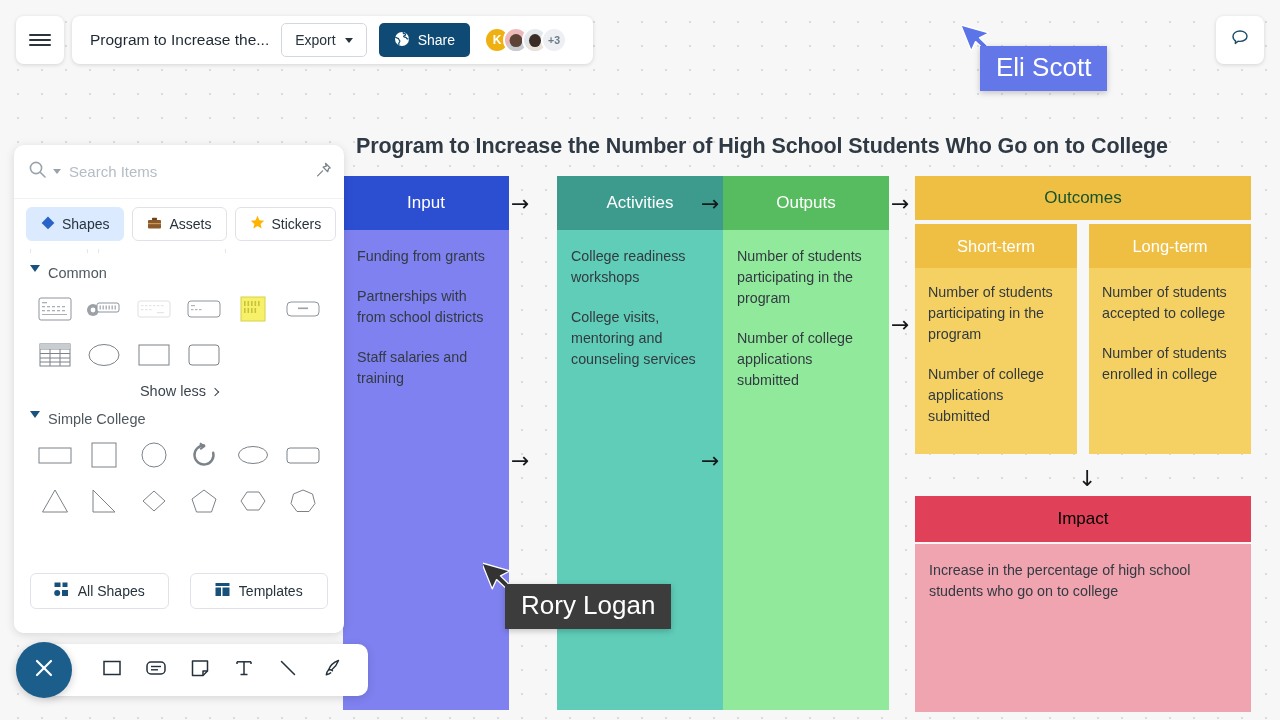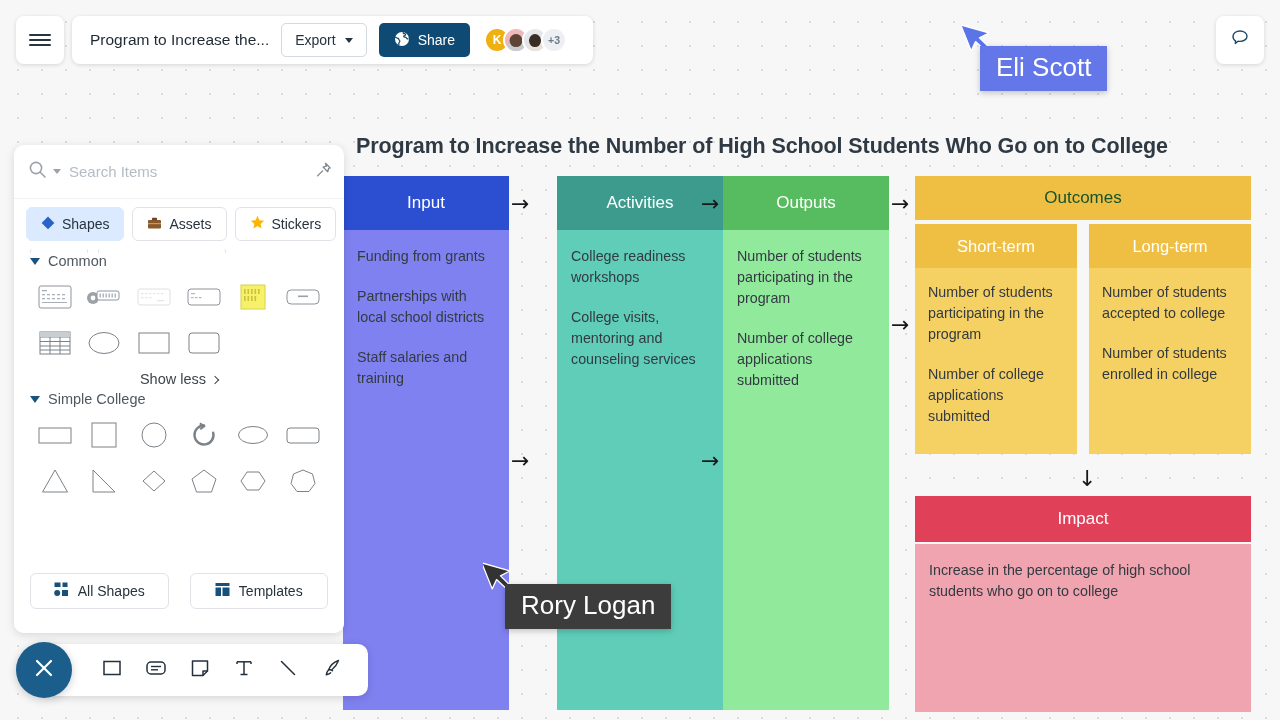--- a/index.html
+++ b/index.html
@@ -159,22 +159,22 @@
     height: 26px; border: 1px solid #e3e6ea; border-radius: 6px;
     background: #fff;
   }
   .ghost-chip.g1 { width: 58px; }
   .ghost-chip.g2 { width: 128px; }
   .panel-scroll {
     position: absolute; left: 0; right: 0; top: 108px; bottom: 58px;
     background: #fff; padding: 0 16px; overflow: hidden; z-index: 2;
   }
   .section-head {
-    display: flex; align-items: center; gap: 8px;
-    font-size: 14.5px; color: #50585f; margin: 0 0 10px 0;
+    display: flex; gap: 8px;
+    font-size: 14.5px; color: #50585f; margin: 12px 0 10px 0;
   }
   .tri {
     width: 0; height: 0;
     border-left: 5.5px solid transparent;
     border-right: 5.5px solid transparent;
     border-top: 7px solid #18527d;
   }
   .shape-grid {
     display: grid; grid-template-columns: repeat(6, 1fr);
     row-gap: 10px; align-items: center; justify-items: center;
@@ -270,21 +270,21 @@
   .sub-body {
     height: 186px; padding: 14px 13px; font-size: 14.3px;
     color: #333a41; line-height: 1.47;
   }
   .sub-body p { margin: 0 0 19px 0; }
   .sub-body p:last-child { margin-bottom: 0; }
 
   #impact-wrap { position: absolute; left: 915px; top: 496px; width: 336px; }
   #impact-head {
     height: 46px; display: flex; align-items: center; justify-content: center;
-    color: #ffffff; font-size: 17px;
+    color: #000000; font-size: 17px;
   }
   #impact-body {
     height: 168px; padding: 16px 14px; font-size: 14.3px;
     color: #333a41; line-height: 1.47; margin-top: 2px;
   }
   #down-arrow {
     position: absolute; left: 1078px; top: 468px;
     font-size: 22px; color: #16191c; line-height: 1;
     font-family: "DejaVu Sans", sans-serif;
   }
@@ -305,21 +305,21 @@
 <body>
 
 <div id="diagram">
 
   <div id="diagram-title">Program to Increase the Number of High School Students Who Go on to College</div>
 
   <div class="col" id="col-input">
     <div class="col-head" style="background: rgb(44, 78, 209);">Input</div>
     <div class="col-body" style="background: rgb(127, 129, 240);">
       <p>Funding from grants</p>
-      <p>Partnerships with local school districts</p>
+      <p>Partnerships with from school districts</p>
       <p>Staff salaries and training</p>
     </div>
   </div>
 
   <div class="col" id="col-activities">
     <div class="col-head" style="background: rgb(61, 155, 142);">Activities</div>
     <div class="col-body" style="background: rgb(95, 205, 184);">
       <p>College readiness workshops</p>
       <p>College visits, mentoring and counseling services</p>
     </div>

